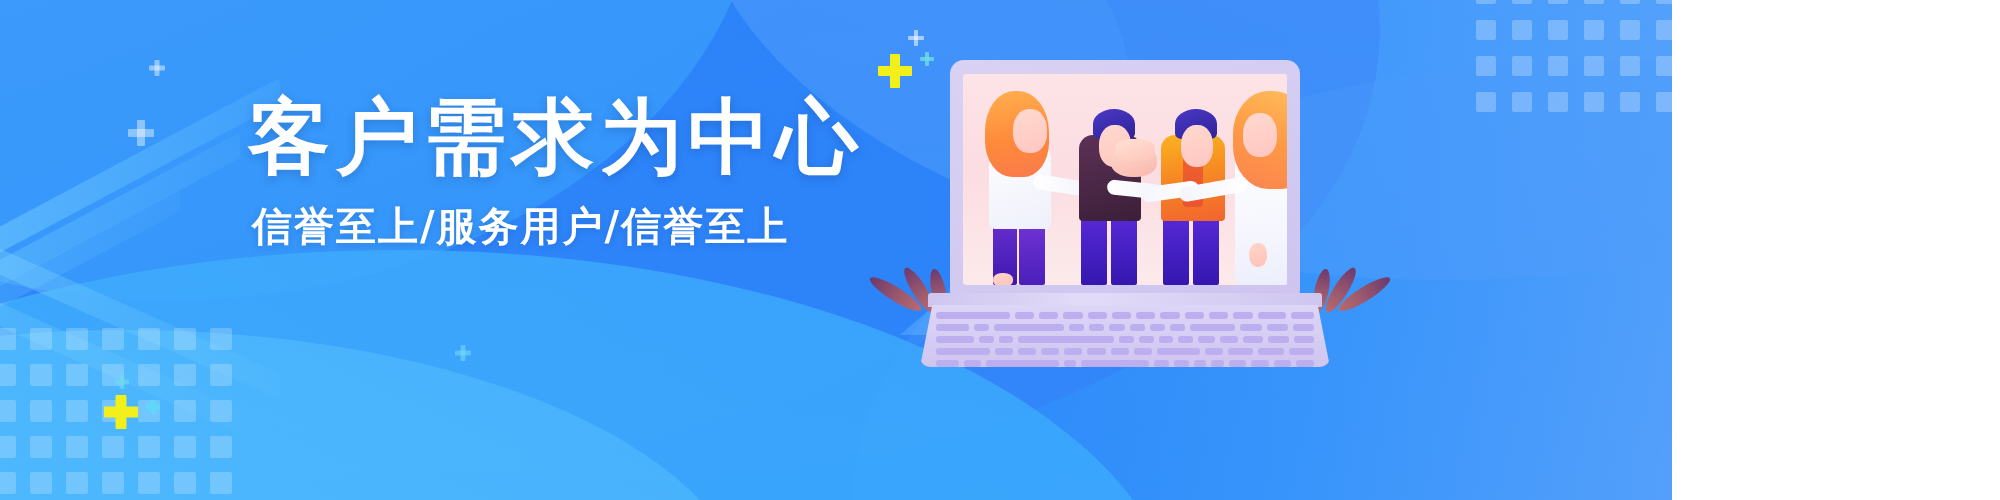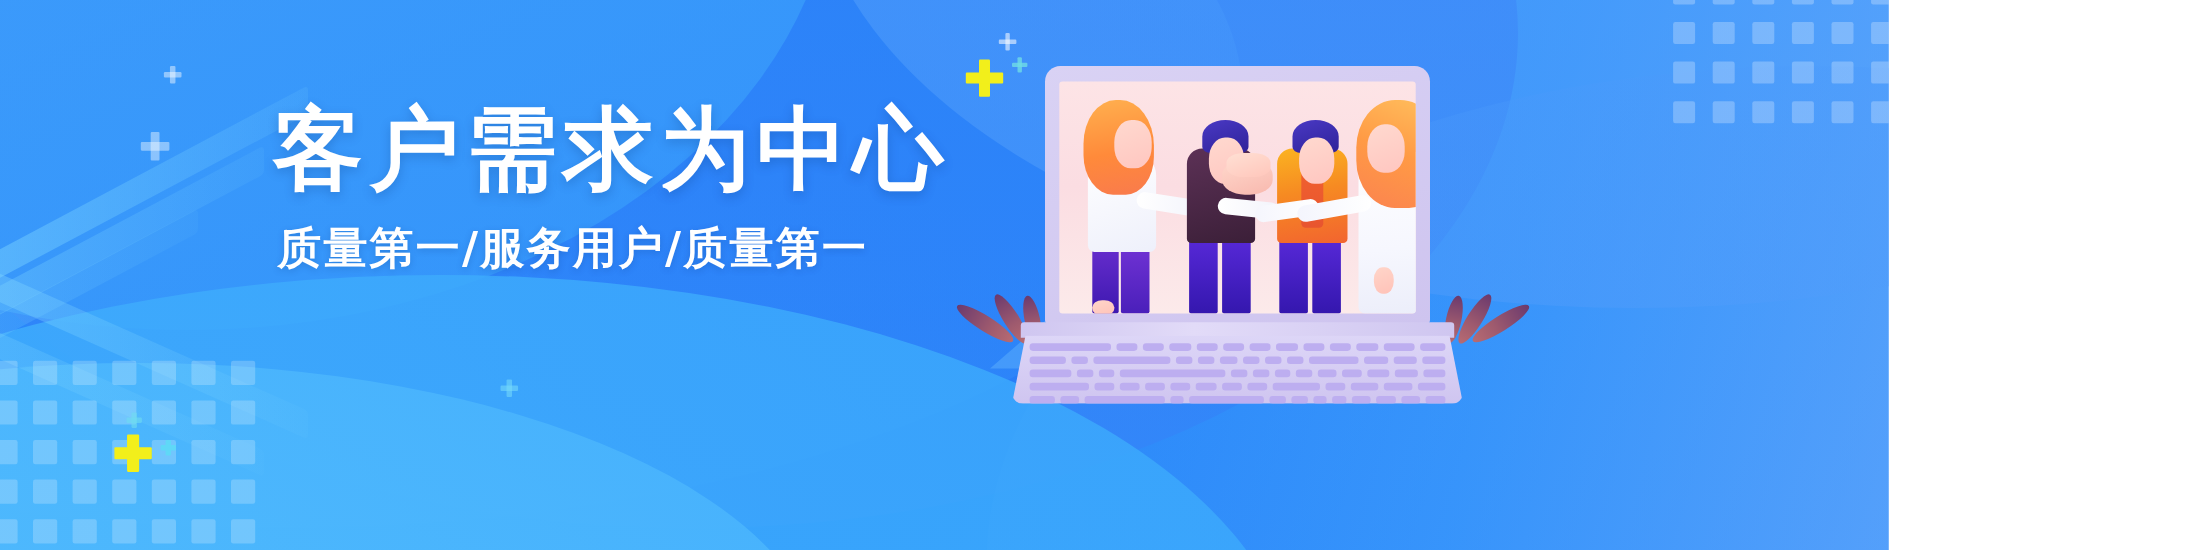--- a/index.html
+++ b/index.html
@@ -7,21 +7,20 @@
     padding: 0;
     background: #ffffff;
   }
   #banner {
     position: relative;
     width: 1672px;
     height: 500px;
     overflow: hidden;
     font-family: "Liberation Sans", "DejaVu Sans", sans-serif;
     background: linear-gradient(105deg, #1b82fa 0%, #1277f8 28%, #1b7ff9 52%, #2f93fb 78%, #5ba4fb 100%);
-    padding-left: 45px;
   }
 
   
   .bg-layer { position: absolute; pointer-events: none; }
 
   .wave-deep-top {
     left: -120px; top: -420px;
     width: 1500px; height: 900px;
     border-radius: 50%;
     background: linear-gradient(180deg, #1e6ff5 0%, #2a7ff8 100%);
@@ -320,21 +319,21 @@
       <div class="plus" style="left: 149px; top: 60px; width: 16px; height: 16px; color: rgba(255, 255, 255, 0.45); --t: 5px;"></div>
       <div class="plus" style="left: 128px; top: 120px; width: 26px; height: 26px; color: rgba(255, 255, 255, 0.42); --t: 8px;"></div>
       <div class="plus" style="left: 104px; top: 395px; width: 34px; height: 34px; color: rgb(242, 239, 27); --t: 11px;"></div>
       <div class="plus" style="left: 146px; top: 400px; width: 14px; height: 14px; color: rgb(95, 216, 247); --t: 5px;"></div>
       <div class="plus" style="left: 115px; top: 375px; width: 14px; height: 14px; color: rgba(110, 220, 240, 0.6); --t: 5px;"></div>
       <div class="plus" style="left: 455px; top: 345px; width: 16px; height: 16px; color: rgba(120, 220, 250, 0.55); --t: 5px;"></div>
     </div>
 
   <div id="text-block">
     <h1 id="headline">客户需求为中心</h1>
-    <p id="subheadline">质量第一/服务用户/质量第一</p>
+    <p id="subheadline">信誉至上/服务用户/信誉至上</p>
   </div>
 
   <div id="laptop">
 
     <div class="leaf" style="left:-6px; top:190px; transform:rotate(-58deg);"></div>
     <div class="leaf" style="left:6px; top:200px; transform:rotate(-32deg); height:52px;"></div>
     <div class="leaf" style="left:16px; top:208px; transform:rotate(-12deg); height:44px;"></div>
 
     <div class="leaf" style="right:-6px; top:190px; transform:rotate(58deg);"></div>
     <div class="leaf" style="right:6px; top:200px; transform:rotate(32deg); height:52px;"></div>

